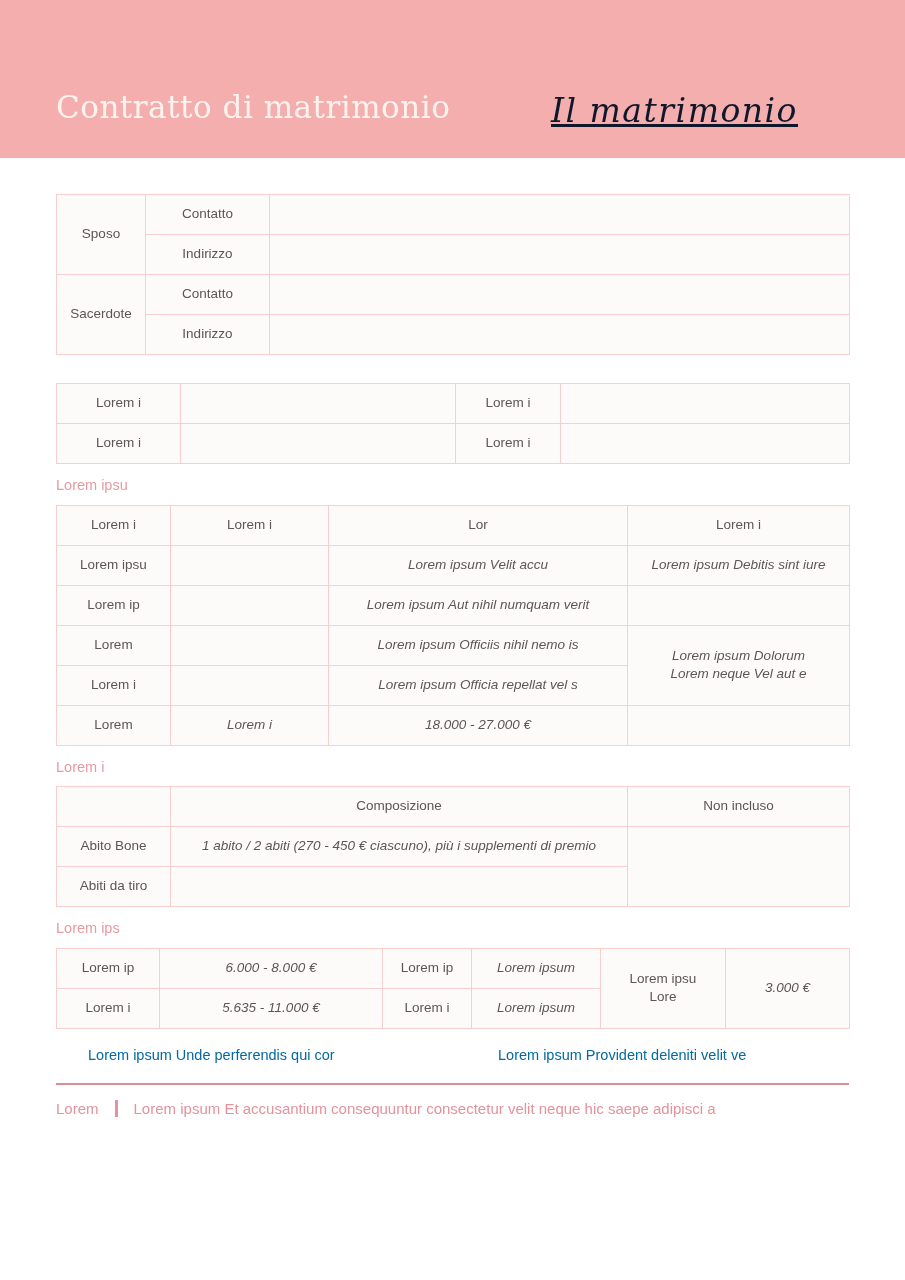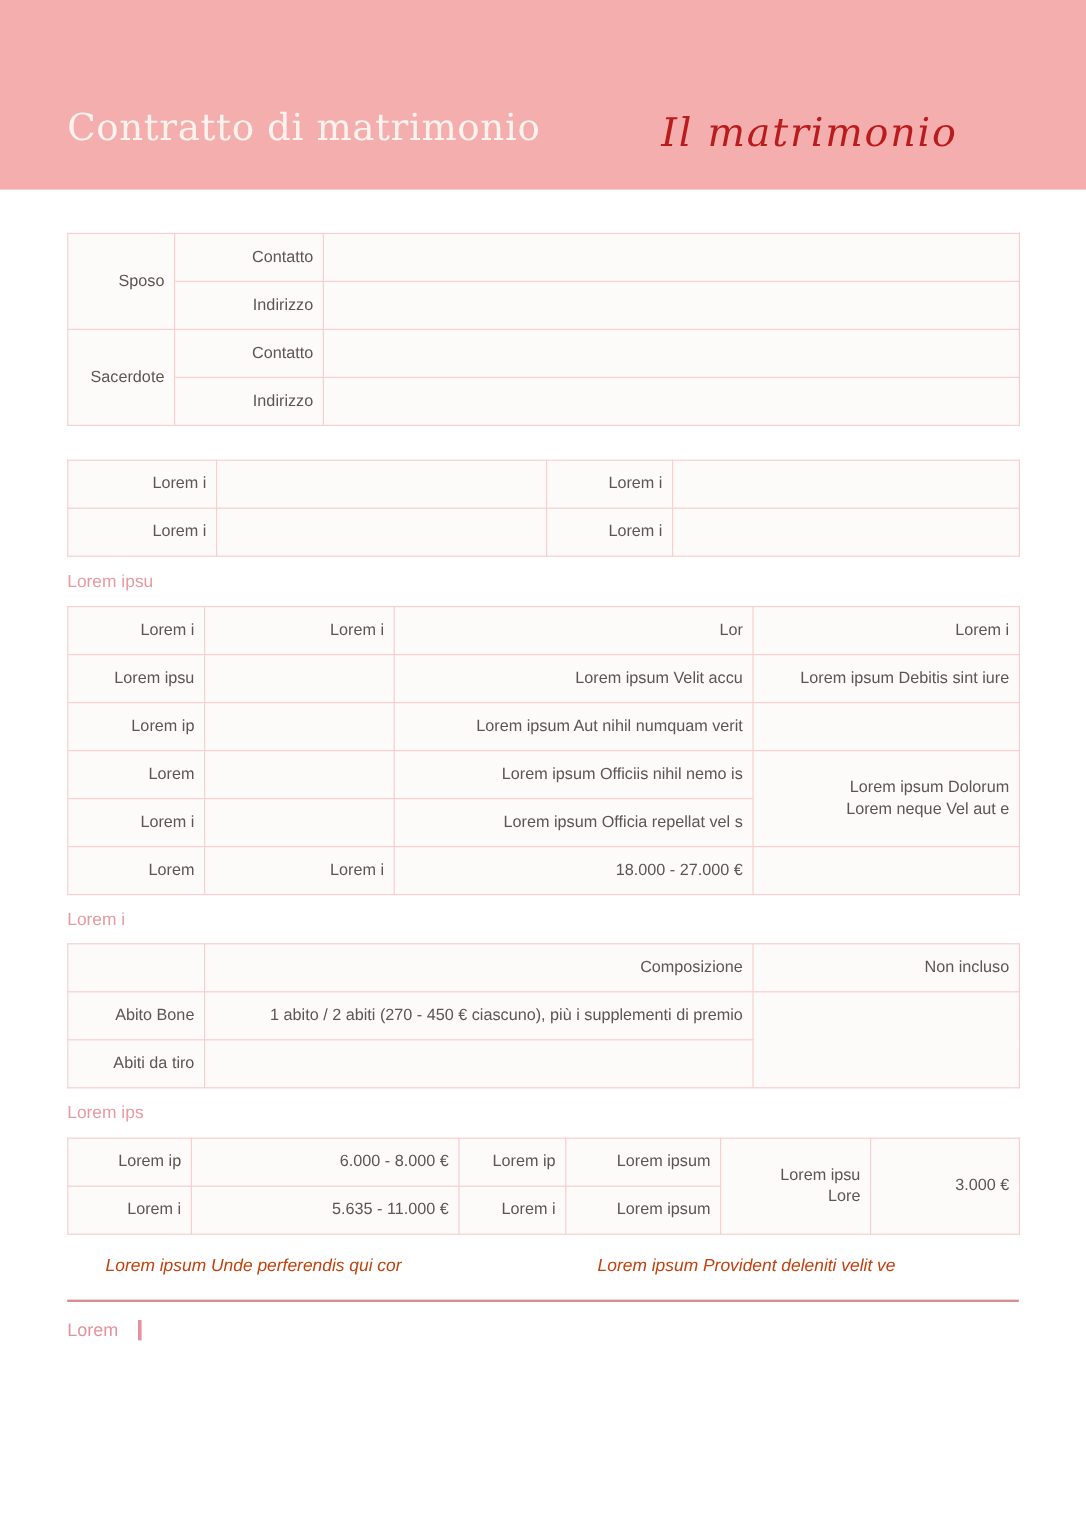--- a/index.html
+++ b/index.html
@@ -39,23 +39,24 @@
     line-height: 1;
   }
   .header-script {
     position: absolute;
     left: 551px;
     top: 94px;
     font-family: "DejaVu Serif", serif;
     font-style: italic;
     font-size: 33px;
     font-weight: 400;
-    color: #b91c1c;
+    color: #0f172a;
     letter-spacing: 1.5px;
     line-height: 1;
+    text-decoration: underline;
   }
 
   
   .content {
     position: absolute;
     top: 158px;
     left: 0;
     width: 905px;
   }
 
@@ -66,28 +67,28 @@
     width: 793px;
     margin-left: 56px;
     font-size: 13.5px;
     color: #5c5553;
   }
   table.doc td {
     border: 1px solid #f7cfcf;
     height: 40px;
     padding: 5px 8px;
     vertical-align: middle;
-    text-align: right;
+    text-align: center;
     background: #fdfbfa;
     font-size: 13.5px;
     line-height: 1.35;
   }
   td.lbl   { background: #fbe4dc; color: #5c5553; }
   td.hdr   { background: #fbe0d7; color: #5c5553; }
-  td.blank { background: #fdfbfa; }
+  td.blank { background: #fdfbfa; font-style: italic; }
 
   
   .sec-head {
     margin-left: 56px;
     color: #e89aa3;
     font-size: 14.5px;
     line-height: 1;
     font-weight: 400;
   }
 
@@ -101,23 +102,22 @@
   .footnotes {
     position: relative;
     margin-left: 56px;
     width: 793px;
     height: 54px;
   }
   .fn {
     position: absolute;
     top: 18px;
     font-size: 14.5px;
-    color: #c2410c;
+    color: #0369a1;
     white-space: nowrap;
-    font-style: italic;
   }
   .fn-1 { left: 32px; }
   .fn-2 { left: 442px; }
 
   .rule {
     margin-left: 56px;
     width: 793px;
     height: 2px;
     background: #d98f8f;
   }
@@ -327,16 +327,17 @@
     <div class="footnotes">
       <div class="fn fn-1">Lorem ipsum Unde perferendis qui cor</div>
       <div class="fn fn-2">Lorem ipsum Provident deleniti velit ve</div>
     </div>
 
     <div class="rule"></div>
 
     <div class="footer-note">
       <span class="fn-label">Lorem</span>
       <span class="fn-sep"></span>
+      <span>Lorem ipsum Et accusantium consequuntur consectetur velit neque hic saepe adipisci a</span>
     </div>
 
   </div>
 </div>
 
 </body></html>

